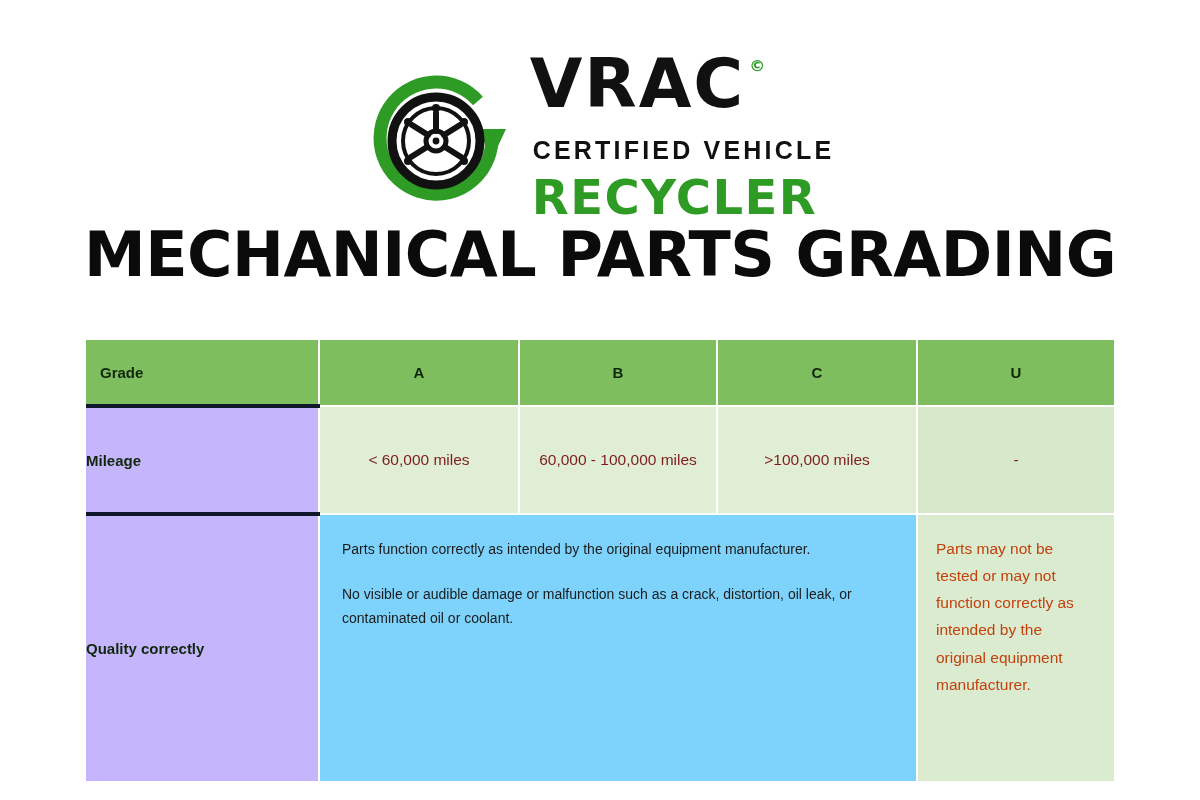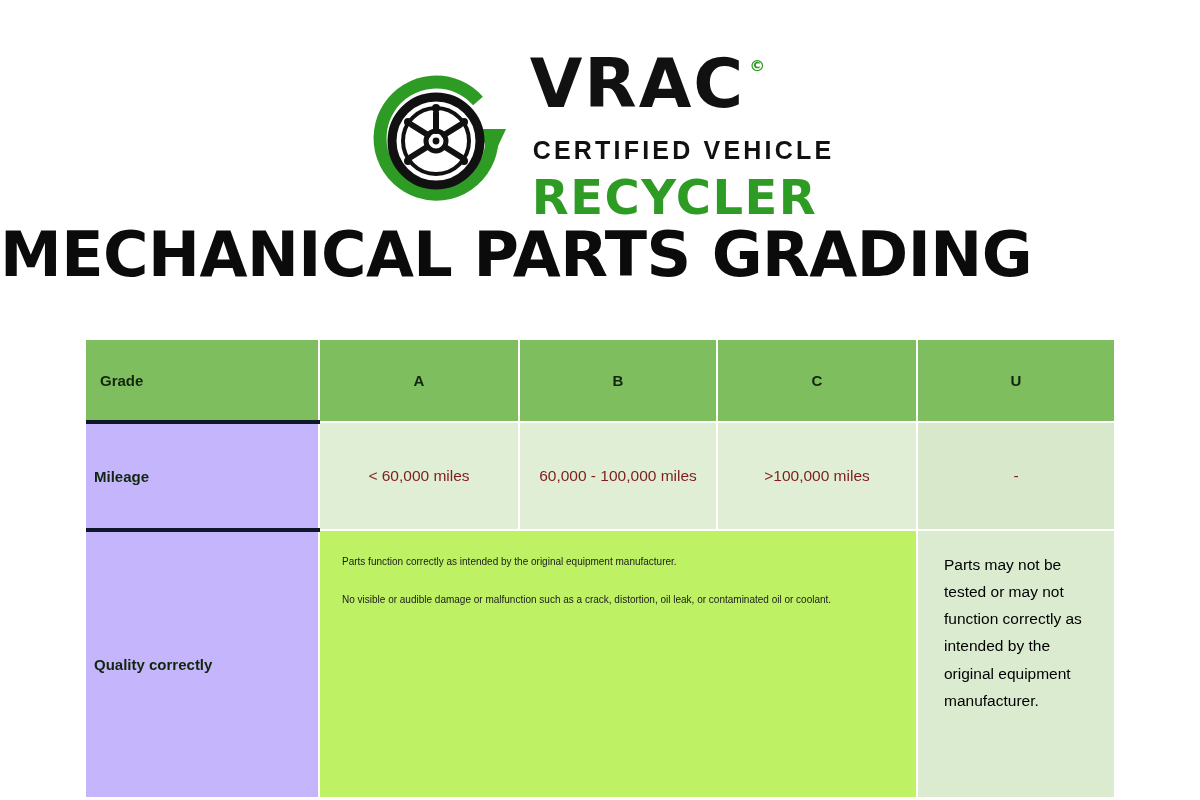--- a/index.html
+++ b/index.html
@@ -82,41 +82,41 @@
     margin-top: 4px;
     margin-left: 2px;
   }
 
   
   .doc-title {
     position: absolute;
     top: 218px;
     left: 0;
     width: 1200px;
-    text-align: left;
+    text-align: center;
     font-family: "DejaVu Sans", sans-serif;
     font-weight: bold;
     font-size: 62px;
     letter-spacing: -0.5px;
     color: #0b0b0b;
   }
 
   
   .grading-table {
     position: absolute;
     left: 86px;
     top: 340px;
     width: 1028px;
     border-collapse: collapse;
     table-layout: fixed;
     font-family: "Liberation Sans", sans-serif;
   }
   .grading-table td {
     vertical-align: middle;
-    padding: 8px;
+    padding: 0;
   }
   .hdr td {
     height: 64px;
     background: #7ebe5e;
     color: #11270d;
     font-weight: bold;
     font-size: 15px;
     text-align: center;
     border-right: 2px solid #ffffff;
   }
@@ -145,37 +145,37 @@
     height: 106px;
     border-right: 2px solid #ffffff;
     border-top: 2px solid #ffffff;
     line-height: 1.35;
     padding: 0 10px;
   }
   .mileage-row td.data:last-child { border-right: none; }
   .mileage-row td.u-cell { background: #d7e9ca; }
 
   .quality-row td.qa {
-    background: #bef264;
-    font-size: 10px;
+    background: #7dd3fc;
+    font-size: 14px;
     color: #1b1b1b;
     line-height: 1.75;
     padding: 22px 22px 22px 22px;
     vertical-align: top;
     border-right: 2px solid #ffffff;
     border-top: 2px solid #ffffff;
     height: 222px;
     margin-left: 48px;
   }
   .quality-row td.qu {
     background: #dbebd0;
     font-size: 15.5px;
-    color: #000000;
+    color: #c2410c;
     line-height: 1.75;
-    padding: 20px 26px;
+    padding: 20px 18px;
     vertical-align: top;
     border-top: 2px solid #ffffff;
   }
   .qa p { margin: 0 0 20px 0; }
   .qa p:last-child { margin-bottom: 0; }
   .qu p { margin: 0; }
 </style>
 </head>
 <body>
 

